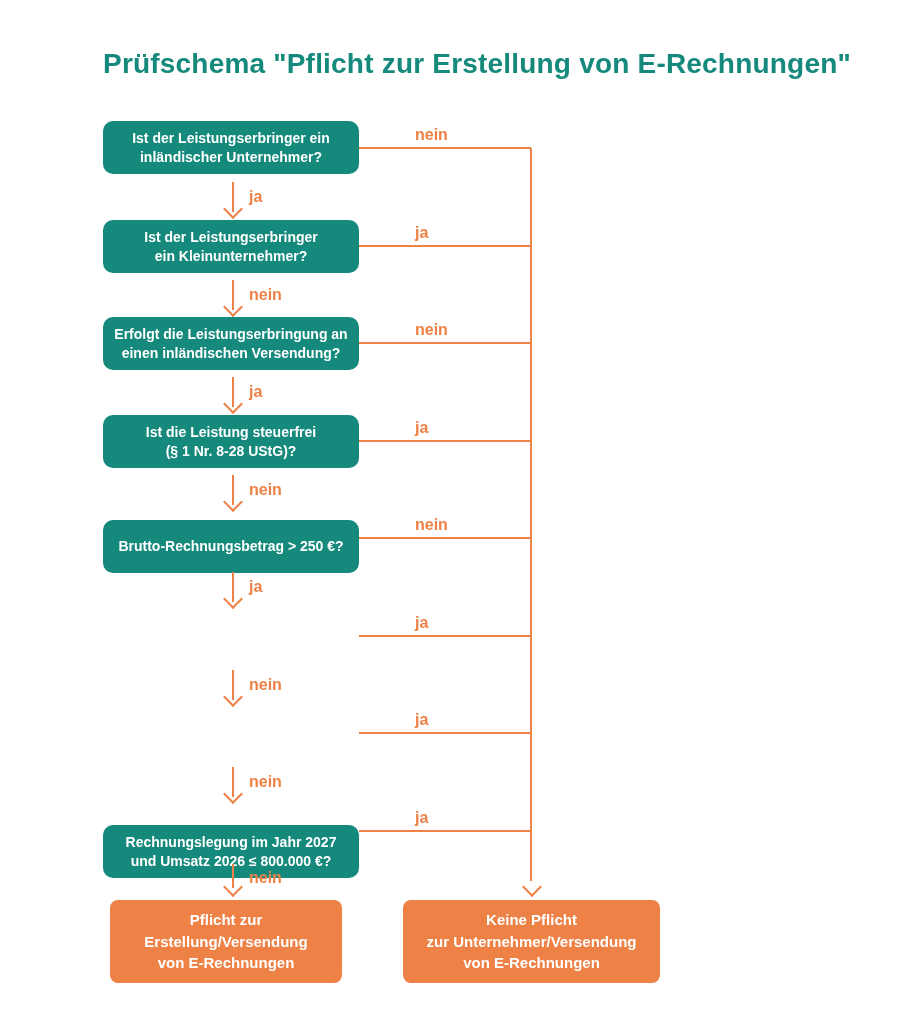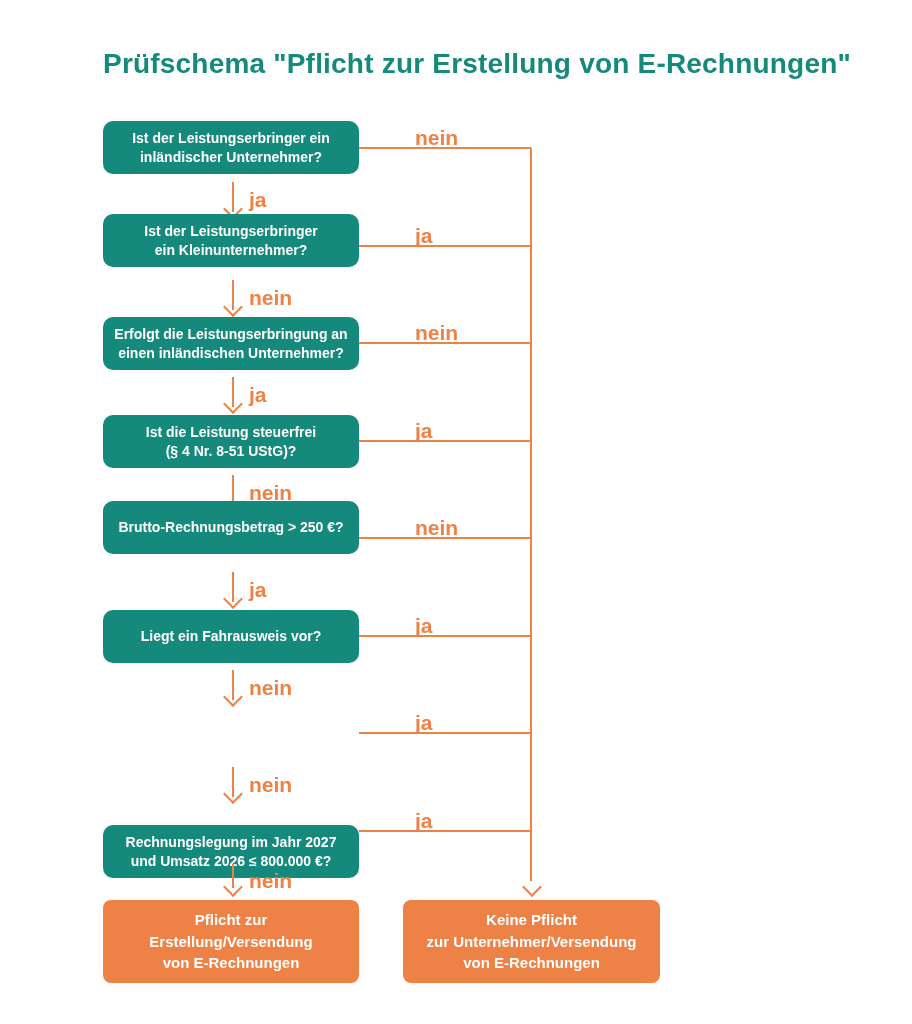--- a/index.html
+++ b/index.html
@@ -58,21 +58,21 @@
     position: absolute;
     width: 12px;
     height: 12px;
     border-left: 2.5px solid #ee8145;
     border-bottom: 2.5px solid #ee8145;
     transform: rotate(-45deg);
   }
   .olabel {
     position: absolute;
     color: #ee8145;
-    font-size: 21px;
+    font-size: 16px;
     font-weight: 700;
   }
   .mainline {
     position: absolute;
     left: 530px;
     top: 148px;
     width: 2px;
     height: 733px;
     background: #ee8145;
   }
@@ -105,62 +105,59 @@
   <div class="qbox" style="top:121px">
     <div class="qtext">Ist der Leistungserbringer ein
 inländischer Unternehmer?</div>
   </div>
   <div class="hline" style="top:147px"></div>
   <div class="olabel" style="left:415px; top:126px">nein</div>
   <div class="vshaft" style="left:231.5px; top:182px; height:30px"></div>
   <div class="chev" style="left:226px; top:202px"></div>
   <div class="olabel" style="left:249px; top:188px">ja</div>
 
-  <div class="qbox" style="top:214px">
+  <div class="qbox" style="top:220px">
     <div class="qtext">Ist der Leistungserbringer
 ein Kleinunternehmer?</div>
   </div>
   <div class="hline" style="top:245px"></div>
   <div class="olabel" style="left:415px; top:224px">ja</div>
   <div class="vshaft" style="left:231.5px; top:280px; height:30px"></div>
   <div class="chev" style="left:226px; top:300px"></div>
   <div class="olabel" style="left:249px; top:286px">nein</div>
 
   <div class="qbox" style="top:317px">
     <div class="qtext">Erfolgt die Leistungserbringung an
-einen inländischen Unternehmer?</div>
+einen inländischen Versendung?</div>
   </div>
   <div class="hline" style="top:342px"></div>
   <div class="olabel" style="left:415px; top:321px">nein</div>
   <div class="vshaft" style="left:231.5px; top:377px; height:30px"></div>
   <div class="chev" style="left:226px; top:397px"></div>
   <div class="olabel" style="left:249px; top:383px">ja</div>
 
   <div class="qbox" style="top:415px">
     <div class="qtext">Ist die Leistung steuerfrei
-(§ 4 Nr. 8-51 UStG)?</div>
+(§ 1 Nr. 8-28 UStG)?</div>
   </div>
   <div class="hline" style="top:440px"></div>
   <div class="olabel" style="left:415px; top:419px">ja</div>
   <div class="vshaft" style="left:231.5px; top:475px; height:30px"></div>
   <div class="chev" style="left:226px; top:495px"></div>
   <div class="olabel" style="left:249px; top:481px">nein</div>
 
-  <div class="qbox" style="top:501px">
+  <div class="qbox" style="top:520px">
     <div class="qtext">Brutto-Rechnungsbetrag &gt; 250 €?</div>
   </div>
   <div class="hline" style="top:537px"></div>
   <div class="olabel" style="left:415px; top:516px">nein</div>
   <div class="vshaft" style="left:231.5px; top:572px; height:30px"></div>
   <div class="chev" style="left:226px; top:592px"></div>
   <div class="olabel" style="left:249px; top:578px">ja</div>
 
-  <div class="qbox" style="top:610px">
-    <div class="qtext">Liegt ein Fahrausweis vor?</div>
-  </div>
   <div class="hline" style="top:635px"></div>
   <div class="olabel" style="left:415px; top:614px">ja</div>
   <div class="vshaft" style="left:231.5px; top:670px; height:30px"></div>
   <div class="chev" style="left:226px; top:690px"></div>
   <div class="olabel" style="left:249px; top:676px">nein</div>
 
   <div class="hline" style="top:732px"></div>
   <div class="olabel" style="left:415px; top:711px">ja</div>
   <div class="vshaft" style="left:231.5px; top:767px; height:30px"></div>
   <div class="chev" style="left:226px; top:787px"></div>
@@ -172,21 +169,21 @@
   </div>
   <div class="hline" style="top:830px"></div>
   <div class="olabel" style="left:415px; top:809px">ja</div>
   <div class="vshaft" style="left:231.5px; top:864px; height:24px"></div>
   <div class="chev" style="left:226px; top:880px"></div>
   <div class="olabel" style="left:249px; top:869px">nein</div>
 
   <div class="mainline"></div>
   <div class="chev" style="left:525px; top:880px"></div>
 
-  <div class="obox" style="left:103px; width:256px">
+  <div class="obox" style="left:110px; width:232px">
     <div class="otext">Pflicht zur
 Erstellung/Versendung
 von E-Rechnungen</div>
   </div>
   <div class="obox" style="left:403px; width:257px">
     <div class="otext">Keine Pflicht
 zur Unternehmer/Versendung
 von E-Rechnungen</div>
   </div>
 

